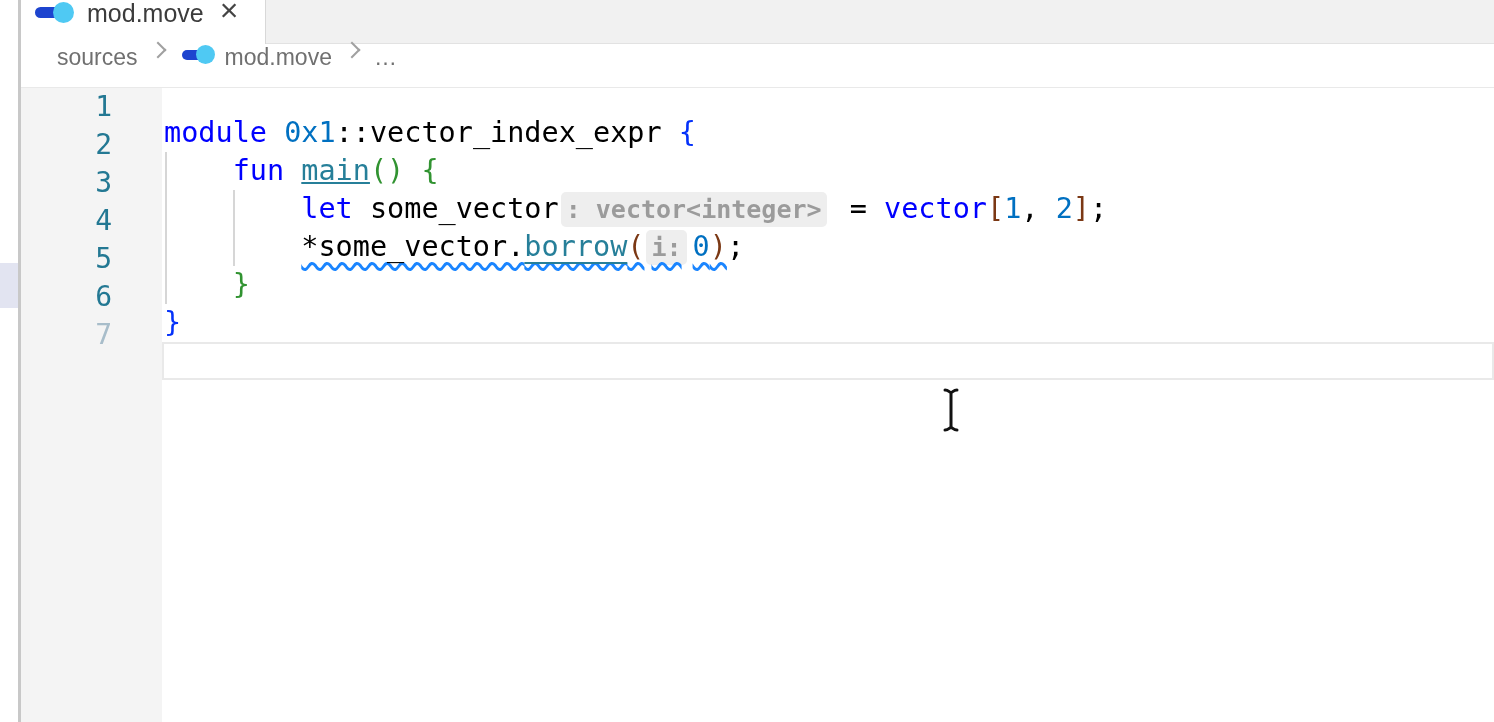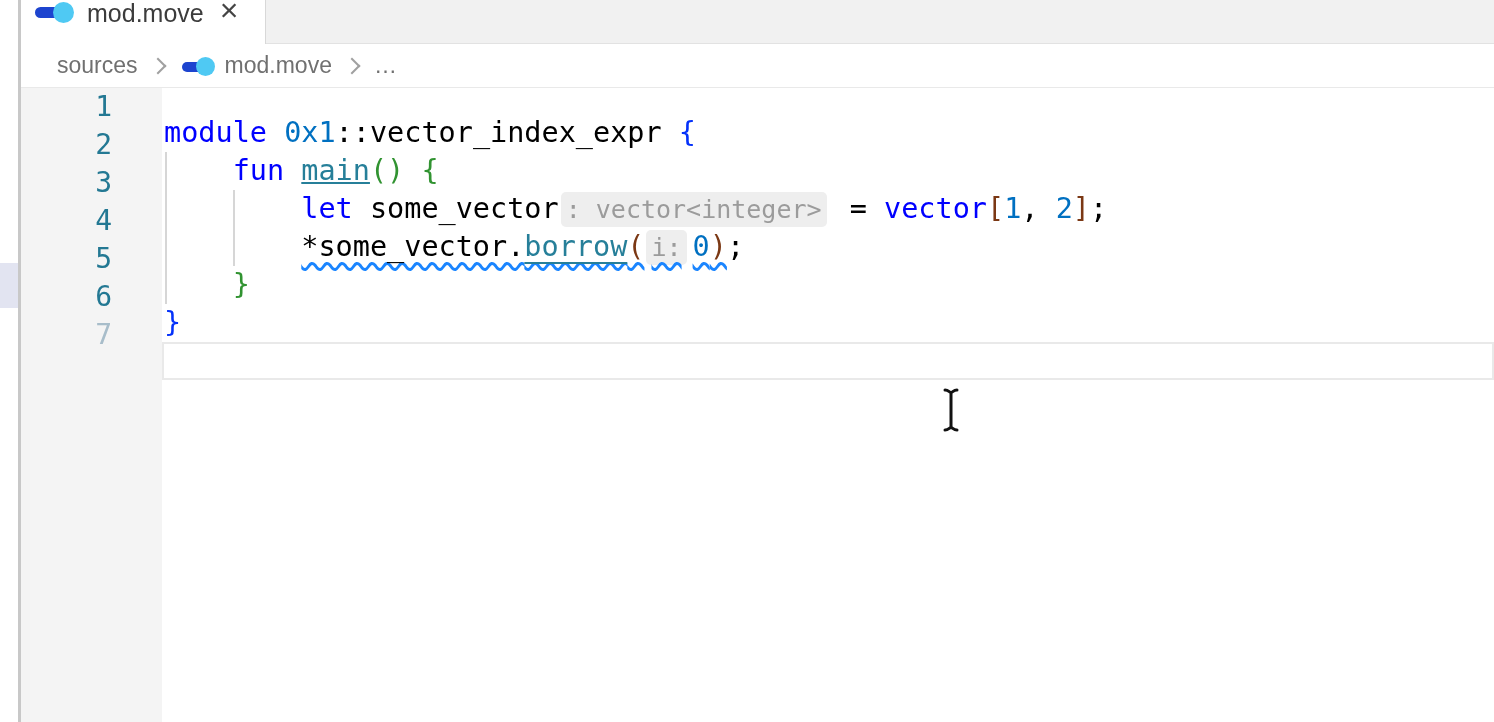--- a/index.html
+++ b/index.html
@@ -28,21 +28,21 @@
   
   .move-icon{position:relative;width:39px;height:22px;flex:none;margin-top:1px;}
   .move-icon .bar{position:absolute;left:0;top:6px;width:27px;height:11px;border-radius:6px;background:var(--icon_bar);}
   .move-icon .dot{position:absolute;right:0;top:1px;width:21px;height:21px;border-radius:50%;background:var(--icon_circle);}
   .move-icon.small{width:33px;height:20px;}
   .move-icon.small .bar{top:6px;width:23px;height:10px;}
   .move-icon.small .dot{width:19px;height:19px;top:1px;}
 
   
   .breadcrumb{height:43px;background:#ffffff;border-bottom:1px solid var(--row_border);
-    display:flex;align-items:center;padding-left:36px;flex:none;}
+    display:flex;padding-left:36px;flex:none;}
   .crumb{font-size:23px;color:var(--crumb_fg);white-space:nowrap;cursor:pointer;}
   .crumb-sep{width:10px;height:10px;border-top:2px solid var(--crumb_sep);border-right:2px solid var(--crumb_sep);
     transform:rotate(45deg);margin:0 16px 0 14px;flex:none;}
   .breadcrumb .move-icon{margin:0 10px 0 2px;}
 
   
   .editor{flex:1;display:flex;min-height:0;}
   .gutter{width:141px;background:var(--gutter_bg);flex:none;padding-top:0;}
   .gn{height:38px;line-height:38px;text-align:right;padding-right:50px;
       font-family:"DejaVu Sans Mono",monospace;font-size:28px;color:var(--line_num);}
@@ -54,21 +54,21 @@
 
   .tok-kw{color:var(--kw);}
   .tok-fn{color:var(--fn);text-decoration:underline;}
   .tok-num{color:var(--num);}
   .tok-plain{color:var(--plain);}
   .tok-b1{color:var(--b1);}
   .tok-b2{color:var(--b2);}
   .tok-b3{color:var(--b3);}
   .inlay{
     font-size:25px;color:var(--inlay_fg);background:var(--inlay_bg);
-    border-radius:5px;padding:3px 5px;margin:0 6px 0 2px;
+    border-radius:5px;padding:3px 5px;margin:0 6px 0 2px;font-weight:bold;
   }
   .sq{
     text-decoration-line:underline;text-decoration-style:wavy;
     text-decoration-color:var(--squiggle);text-decoration-thickness:3px;
     text-underline-offset:6px;text-decoration-skip-ink:none;text-align:right;
   }
 
   
   .indent-guide{position:absolute;width:2px;background:var(--guide);}
   .guide-1{left:3px;top:38px;height:152px;}

